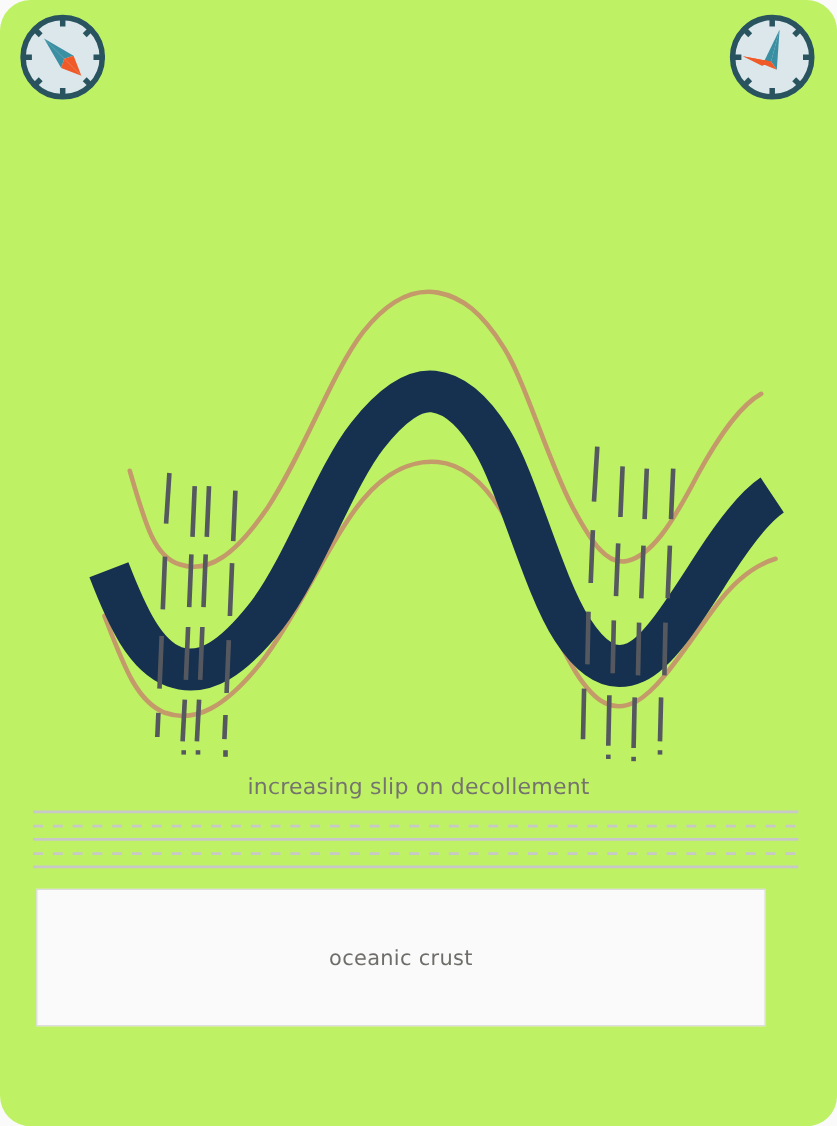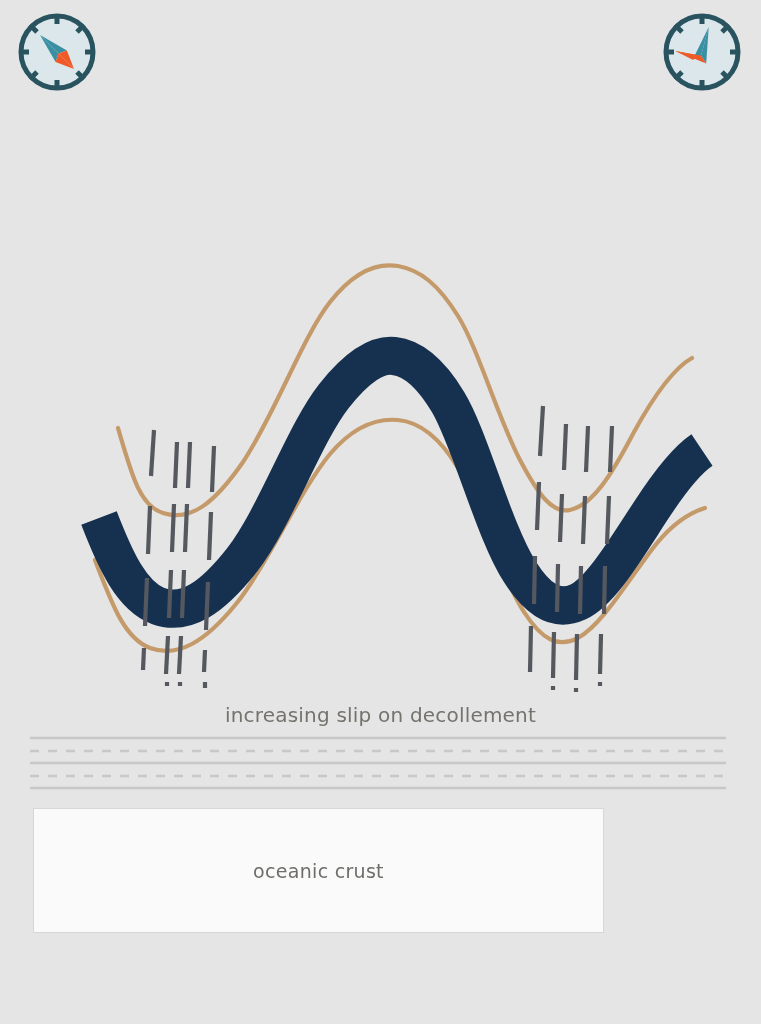--- a/index.html
+++ b/index.html
@@ -13,21 +13,22 @@
     background: #fafafa;
     font-family: "DejaVu Sans", "Liberation Sans", sans-serif;
     overflow: hidden;
     position: relative;
   }
 
   #page {
     position: relative;
     width: 761px;
     height: 1024px;
-    background: #e5e5e5;
+    background: #bef264;
+    border-radius: 28px;
   }
 
   
   .compass {
     position: absolute;
     width: 84px;
     height: 84px;
     top: 10px;
   }
   .compass.left  { left: 15px; }
@@ -60,21 +61,21 @@
     left: 30px;
     top: 733px;
     width: 696px;
     height: 60px;
   }
 
   #crust-box {
     position: absolute;
     left: 33px;
     top: 808px;
-    width: 571px;
+    width: 663px;
     height: 125px;
     border: 1px solid #d7d7d7;
     background: #fafafa;
     box-sizing: border-box;
     display: flex;
     align-items: center;
     justify-content: center;
     text-align: right;
   }
   #crust-label {

